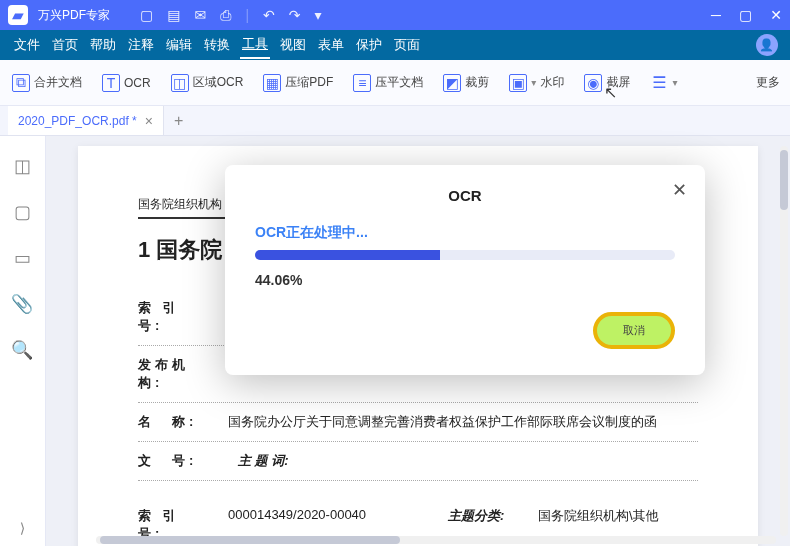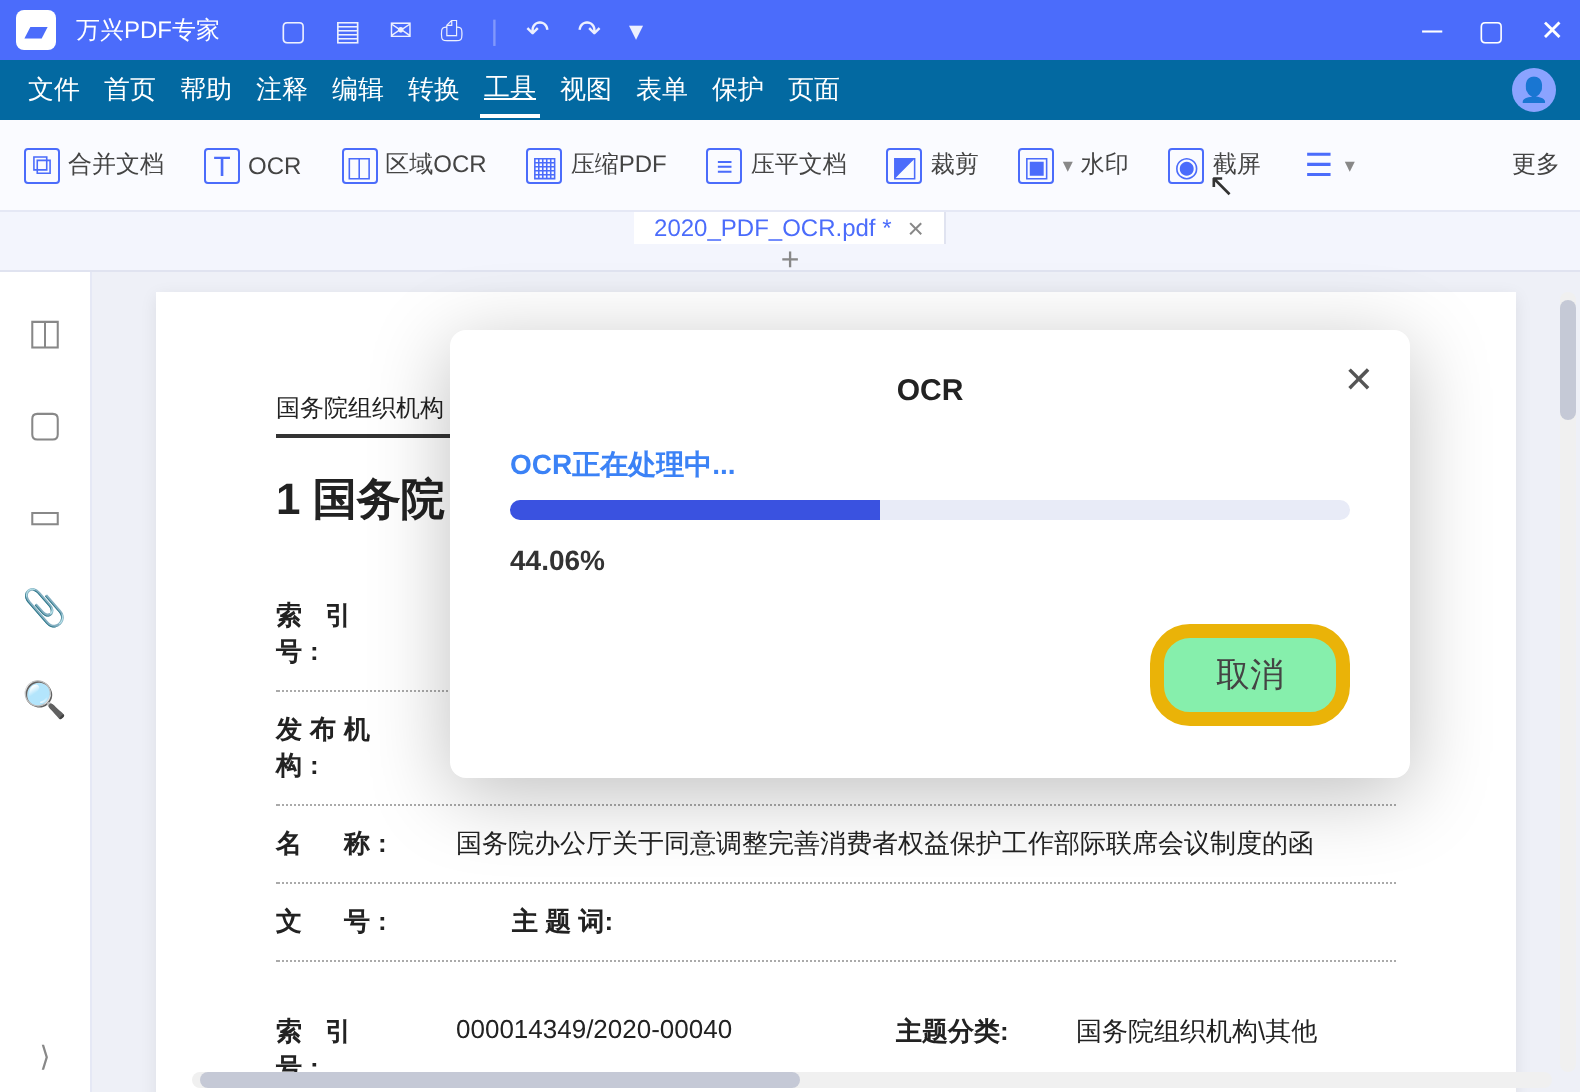--- a/index.html
+++ b/index.html
@@ -22,56 +22,56 @@
 .menubar .avatar { width: 22px; height: 22px; border-radius: 50%; background: #8ba3ff; margin-left: auto; display:flex; align-items:center; justify-content:center; font-size:12px;}
 
 
 .toolbar { height: 46px; background: #fafbff; border-bottom: 1px solid #e5e8f5; display: flex; align-items: center; padding: 0 10px; gap: 16px; font-size: 12px; color: #444; }
 .tool-btn { display: flex; align-items: center; gap: 4px; cursor: pointer; padding: 4px 2px; }
 .tool-icon { width: 18px; height: 18px; display: inline-flex; align-items: center; justify-content: center; color: #4b6cfb; font-size: 14px; border:1px solid #4b6cfb; border-radius:2px;}
 .tool-icon.noborder { border:none; font-size:16px;}
 .toolbar .more { margin-left: auto; display:flex; align-items:flex-end; gap:6px; cursor:pointer;}
 
 
-.tabbar { height: 30px; background: #f3f5fd; border-bottom: 1px solid #e0e3f0; display: flex; align-items: center; padding: 0 8px; font-size: 12px; flex-direction: column; }
+.tabbar { height: 30px; background: #f3f5fd; border-bottom: 1px solid #e0e3f0; display: flex; align-items: center; padding: 0 8px; font-size: 12px; }
 .tab { display: flex; align-items: center; gap: 8px; padding: 0 10px; height: 100%; background: #fff; border-right: 1px solid #e0e3f0; color: #4b6cfb; }
 .tab .close { color: #888; cursor: pointer; font-size: 14px; }
 .tab-add { padding: 0 10px; color: #888; font-size: 16px; cursor: pointer; }
 
 
 .workarea { display: flex; height: calc(546px - 30px - 30px - 46px - 30px); background: #eef0f7; position: relative; }
 .sidebar { width: 46px; background: #fff; border-right: 1px solid #e5e8f5; display: flex; flex-direction: column; align-items: center; padding-top: 20px; gap: 26px; }
 .sidebar .side-icon { width: 20px; height: 20px; color: #888; cursor: pointer; font-size: 18px; display:flex; align-items:center; justify-content:center;}
 .sidebar .chev { margin-top: auto; margin-bottom: 10px; color:#888; font-size:14px; cursor:pointer;}
 
 .page-canvas { flex: 1; position: relative; overflow: hidden; padding: 10px 30px; }
 .page { background: #fff; width: 680px; min-height: 800px; margin: 0 auto; box-shadow: 0 2px 8px rgba(0,0,0,.08); padding: 50px 60px 20px 60px; font-size: 13px; color: #222; position: relative; }
 .page .header-row { display:flex; justify-content:space-between; border-bottom: 2px solid #333; padding-bottom: 4px; margin-bottom: 16px; font-size: 12px; }
 .page h1 { font-size: 22px; font-weight: bold; margin-bottom: 24px; }
 .page .kv-row { display: flex; padding: 10px 0; border-bottom: 1px dotted #aaa; gap:20px;}
 .page .kv-row .label { width: 70px; font-weight: bold; letter-spacing: 4px; }
 .page .kv-row .value { flex: 1; }
-.page .kv-row .label2 { width: 70px; font-weight: bold; margin-left:28px;}
+.page .kv-row .label2 { width: 70px; font-weight: bold; margin-left:10px;font-style:italic;}
 .page .kv-row .value2 { width: 160px; }
 
 .vscroll { position:absolute; right:2px; top:10px; bottom:10px; width:8px; background:#f0f0f0; border-radius:4px;}
 .vscroll .thumb { position:absolute; left:0; right:0; top:4px; height:60px; background:#c5c9d6; border-radius:4px;}
 .hscroll { position:absolute; left:50px; right:14px; bottom:2px; height:8px; background:#f0f0f0; border-radius:4px;}
 .hscroll .thumb { position:absolute; top:0; bottom:0; left:4px; width:300px; background:#c5c9d6; border-radius:4px;}
 
 
 .modal { position: absolute; left: 225px; top: 165px; width: 480px; background: #fff; border-radius: 8px; box-shadow: 0 8px 40px rgba(0,0,0,.25); padding: 22px 30px 26px 30px; z-index: 50; }
 .modal .m-title { text-align: center; font-size: 15px; font-weight: 600; margin-bottom: 20px; color:#222;}
 .modal .m-close { position: absolute; right: 18px; top: 14px; font-size: 18px; color: #555; cursor: pointer; font-weight:300;}
 .modal .m-status { font-size: 14px; font-weight: 600; color: #3b82f6; margin-bottom: 8px; }
 .modal .progress { height: 10px; background: #e8ebf7; border-radius: 5px; overflow: hidden; margin-bottom: 12px; }
 .modal .progress .bar { height: 100%; background: #3a52e0; width: 44.06%; }
 .modal .m-percent { font-size: 14px; font-weight: 600; color: #333; margin-bottom: 24px; }
 .modal .m-actions { display: flex; justify-content: flex-end; }
-.modal .btn-cancel { border: 7px solid #eab308; background: #86efac; color: #444; padding: 7px 26px; border-radius: 20px; font-size: 17px; cursor: pointer; }
+.modal .btn-cancel { border: 4px solid #eab308; background: #bef264; color: #444; padding: 7px 26px; border-radius: 20px; font-size: 11px; cursor: pointer; }
 
 .cursor-arrow { position:absolute; left:604px; top:83px; font-size:16px; color:#333; pointer-events:none; z-index:60; }
 </style>
 </head>
 <body>
 
 <div class="titlebar">
   <div class="logo">▰</div>
   <div class="app-name">万兴PDF专家</div>
   <div class="quick-icons">

